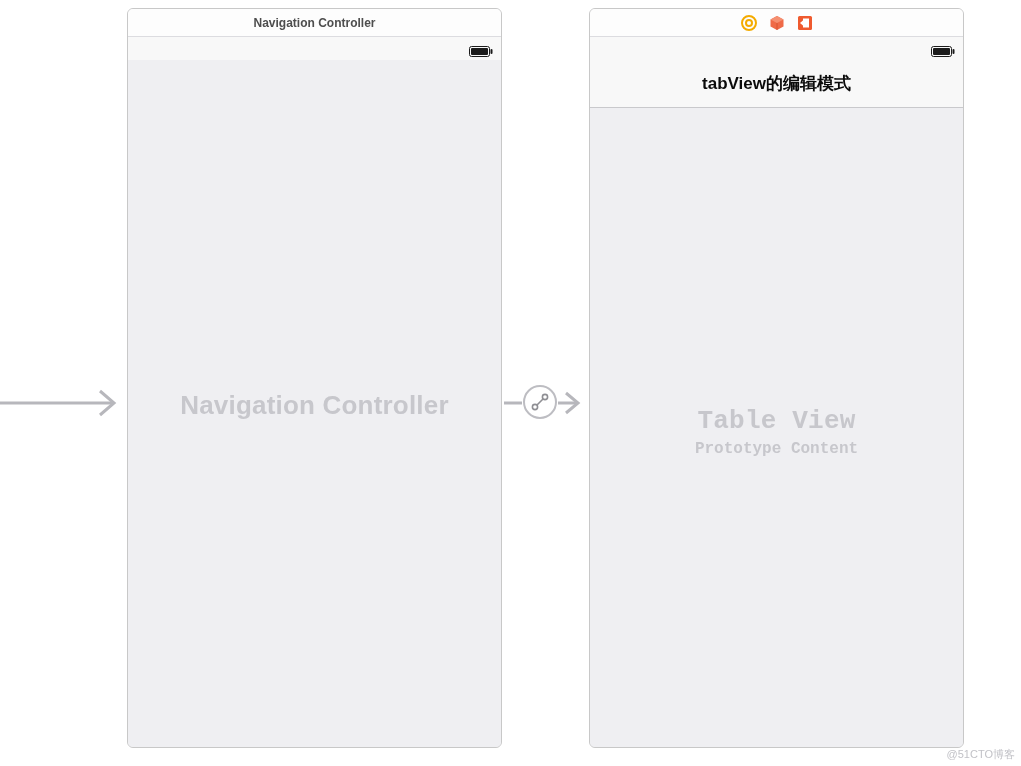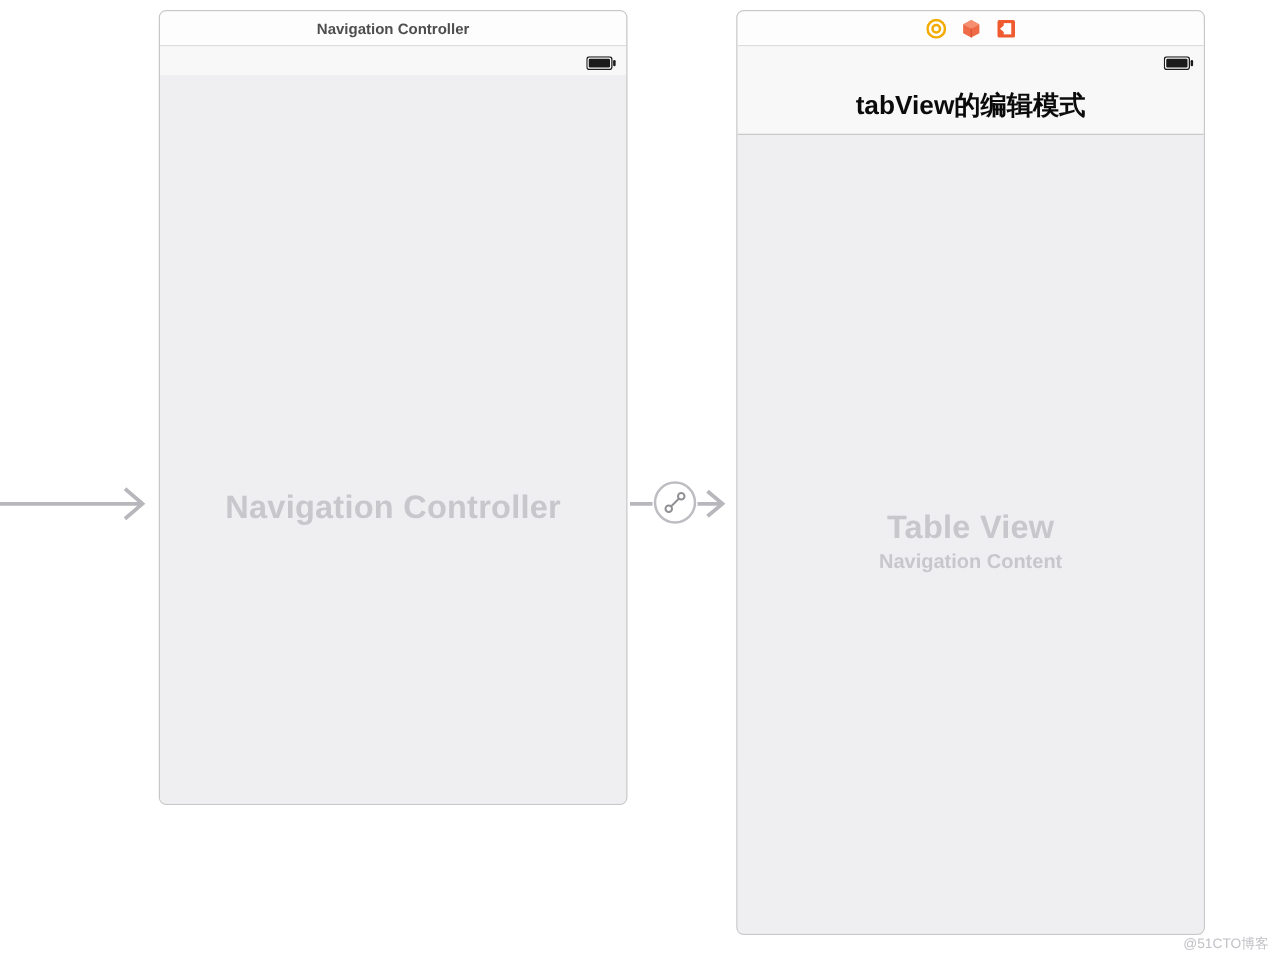--- a/index.html
+++ b/index.html
@@ -17,21 +17,21 @@
       height: 100%;
     }
     .scene {
       position: absolute;
       width: 375px;
       border: 1px solid #c8c8c8;
       border-radius: 6px;
       background: #efeff2;
       overflow: hidden;
     }
-    .scene-left { left: 127px; top: 8px; height: 636px; }
+    .scene-left { left: 127px; top: 8px; height: 740px; }
     .scene-right { left: 589px; top: 8px; height: 740px; }
     .title-bar {
       height: 28px;
       background: #fdfdfd;
       border-bottom: 1px solid #dcdce0;
       display: flex;
       align-items: center;
       justify-content: center;
     }
     .title-text {
@@ -62,21 +62,21 @@
     }
     .nav-bar {
       height: 48px;
       background: #f8f8f8;
       border-bottom: 1px solid #c9c9cc;
       display: flex;
       align-items: center;
       justify-content: center;
     }
     .nav-title {
-      font-size: 21px;
+      font-size: 17px;
       font-weight: 600;
       color: #0b0b0b;
     }
     .content-area {
       position: absolute;
       left: 0; right: 0; bottom: 0;
       background: #efeff2;
     }
     .scene-left .content-area { top: 51px; }
     .scene-right .content-area { top: 99px; }
@@ -211,21 +211,21 @@
           <rect x="0.5" y="0.5" width="20" height="10" rx="2" ry="2" fill="none" stroke="#1b1b1b" stroke-width="1"></rect>
           <rect x="2" y="2" width="17" height="7" rx="1" fill="#1b1b1b"></rect>
           <rect x="21.5" y="3" width="2" height="5" rx="1" fill="#1b1b1b"></rect>
         </svg>
       </span>
     </div>
     <div class="nav-bar">
       <span class="nav-title">tabView的编辑模式</span>
     </div>
     <div class="content-area">
-      <div class="placeholder-center" style="top:298px;">
+      <div class="placeholder-center" style="top:298px;font-family:Liberation Mono, monospace;">
         <div class="ph-title">Table View</div>
-        <div class="ph-sub">Navigation Content</div>
+        <div class="ph-sub">Prototype Content</div>
       </div>
     </div>
   </div>
 
   <div class="watermark">@51CTO博客</div>
 </div>
 
 </body></html>

